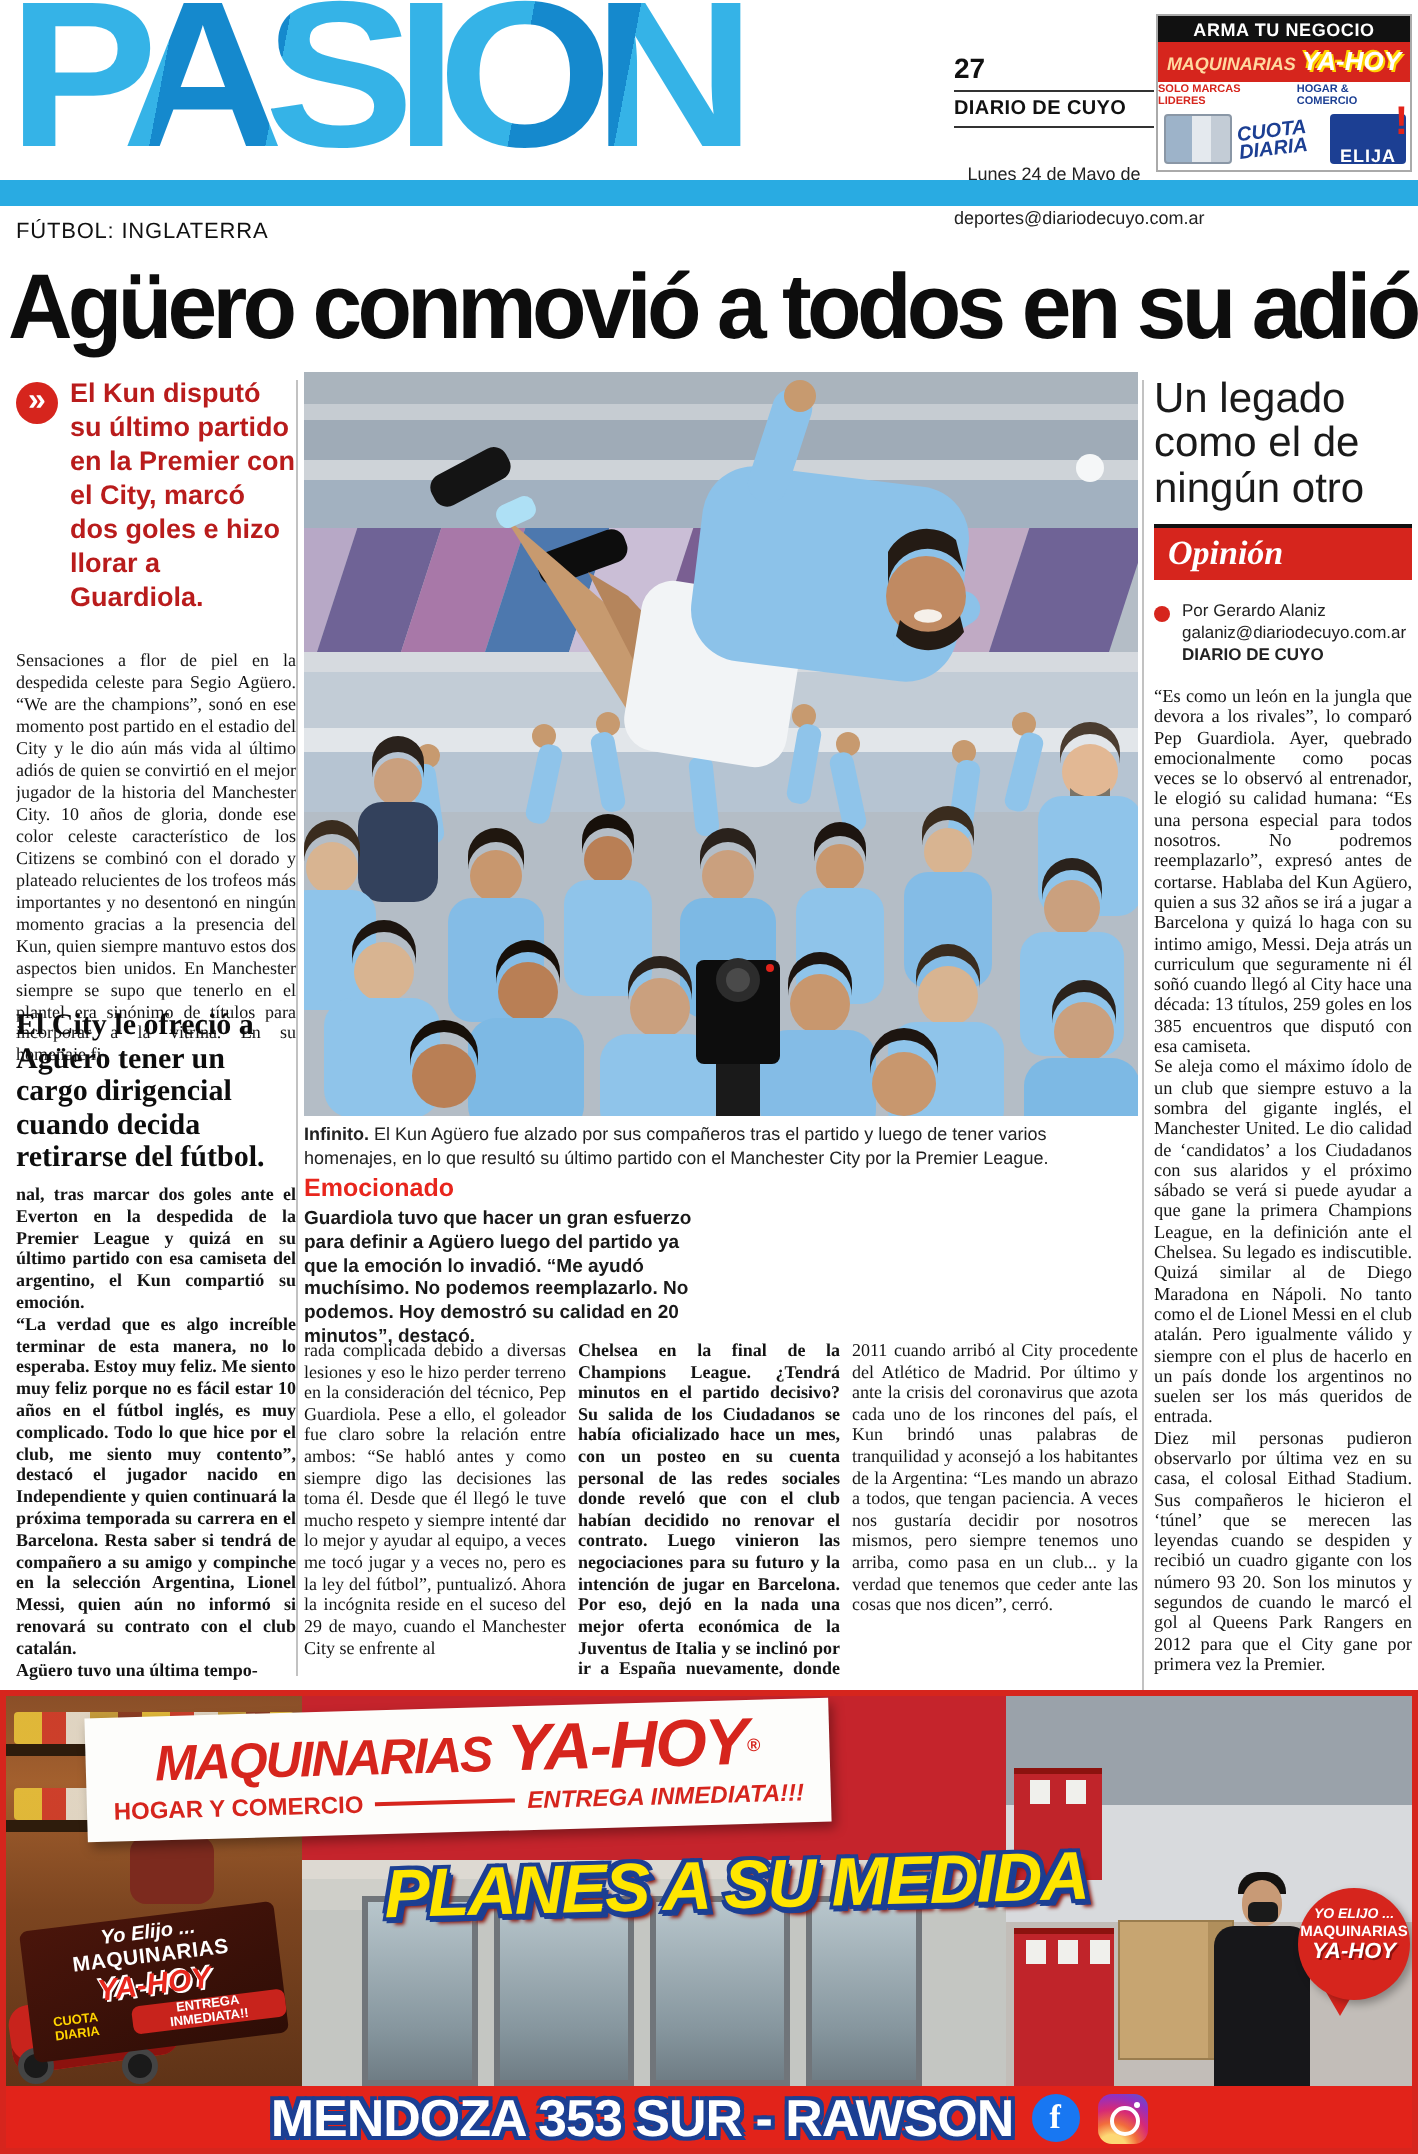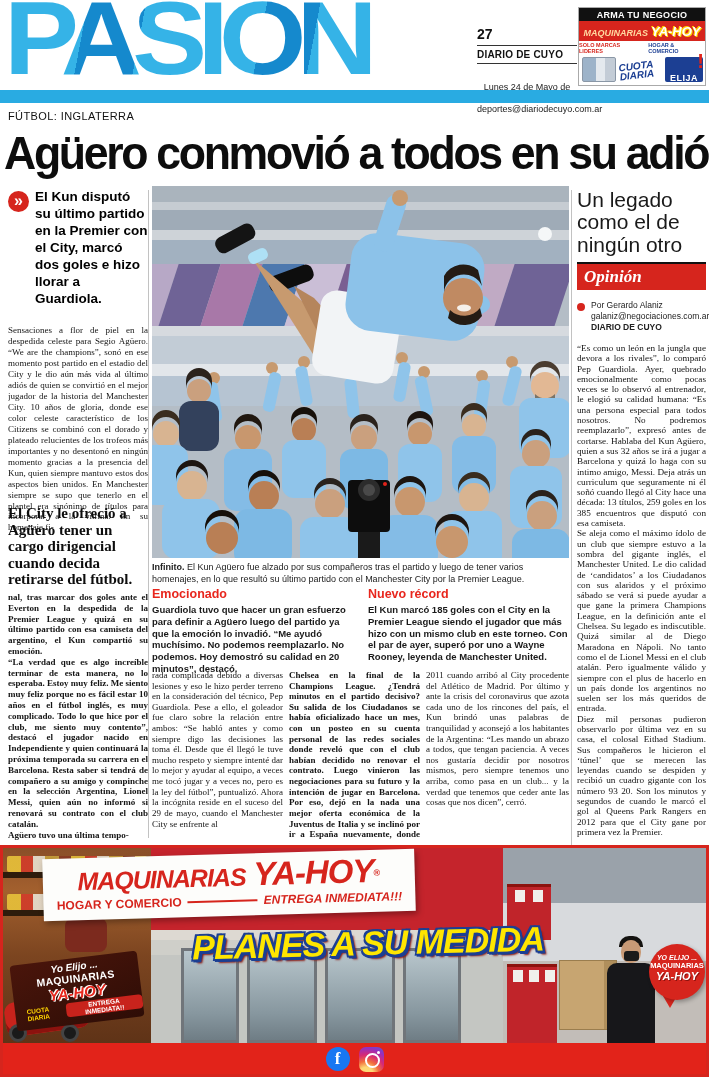--- a/index.html
+++ b/index.html
@@ -42,21 +42,21 @@
   .cyan-bar{left:0;top:90px;width:709px;height:13px;background:#29abe2;}
 
   
   .kicker{left:8px;top:110px;font-size:11px;letter-spacing:.4px;color:#111;}
   .headline{left:4px;top:126px;width:705px;font-weight:bold;font-size:46px;letter-spacing:-2.4px;
             transform:scaleX(.97);transform-origin:left center;white-space:nowrap;color:#0d0d0d;}
 
   
   .lead-ico{left:8px;top:191px;width:21px;height:21px;border-radius:50%;background:#d6251d;color:#fff;
             font-weight:bold;font-size:16px;line-height:19px;text-align:center;}
-  .lead-txt{left:35px;top:188px;width:113px;font-weight:bold;font-size:13.5px;line-height:1.26;color:#000000;}
+  .lead-txt{left:35px;top:188px;width:113px;font-weight:bold;font-size:13.5px;line-height:1.26;color:#b91c1c;}
   .serif{font-family:"Liberation Serif",serif;text-align:justify;color:#141414;}
   .col1-p1{left:8px;top:297px;width:140px;height:206px;font-size:9px;line-height:1.22;overflow:hidden;margin-top:28px;}
   .pullquote{left:8px;top:505px;width:141px;font-family:"Liberation Serif",serif;font-weight:bold;
              font-size:15px;line-height:1.1;color:#0d0d0d;text-align:left;}
   .col1-p2{left:8px;top:592px;width:140px;height:248px;font-size:9px;line-height:1.2;overflow:hidden;}
   .col1-p2 p{margin:0;font-weight:bold;}
   .vrule{width:1px;background:#c2c2c2;}
 
   
   .photo{left:152px;top:186px;width:417px;height:372px;overflow:hidden;background:#b9c2cb;}
@@ -373,37 +373,33 @@
       </g>
     </svg>
   </div>
 
   <div class="abs caption"><b>Infinito.</b><span> El Kun Agüero fue alzado por sus compañeros tras el partido y luego de tener varios homenajes, en lo que resultó su último partido con el Manchester City por la Premier League.</span></div>
 
   <div class="abs hbox box1">
     <div class="ht">Emocionado</div>
     <div class="hx">Guardiola tuvo que hacer un gran esfuerzo para definir a Agüero luego del partido ya que la emoción lo invadió. “Me ayudó muchísimo. No podemos reemplazarlo. No podemos. Hoy demostró su calidad en 20 minutos”, destacó.</div>
   </div>
-  <div class="abs hbox box2">
-    <div class="ht">Nuevo récord</div>
-    <div class="hx">El Kun marcó 185 goles con el City en la Premier League siendo el jugador que más hizo con un mismo club en este torneo. Con el par de ayer, superó por uno a Wayne Rooney, leyenda de Manchester United.</div>
-  </div>
 
   <div class="abs serif mcol colA">rada complicada debido a diversas lesiones y eso le hizo perder terreno en la consideración del técnico, Pep Guardiola. Pese a ello, el goleador fue claro sobre la relación entre ambos: “Se habló antes y como siempre digo las decisiones las toma él. Desde que él llegó le tuve mucho respeto y siempre intenté dar lo mejor y ayudar al equipo, a veces me tocó jugar y a veces no, pero es la ley del fútbol”, puntualizó. Ahora la incógnita reside en el suceso del 29 de mayo, cuando el Manchester City se enfrente al</div>
   <div class="abs serif mcol colB">Chelsea en la final de la Champions League. ¿Tendrá minutos en el partido decisivo? Su salida de los Ciudadanos se había oficializado hace un mes, con un posteo en su cuenta personal de las redes sociales donde reveló que con el club habían decidido no renovar el contrato. Luego vinieron las negociaciones para su futuro y la intención de jugar en Barcelona. Por eso, dejó en la nada una mejor oferta económica de la Juventus de Italia y se inclinó por ir a España nuevamente, donde jugó hasta el</div>
   <div class="abs serif mcol colC">2011 cuando arribó al City procedente del Atlético de Madrid. Por último y ante la crisis del coronavirus que azota cada uno de los rincones del país, el Kun brindó unas palabras de tranquilidad y aconsejó a los habitantes de la Argentina: “Les mando un abrazo a todos, que tengan paciencia. A veces nos gustaría decidir por nosotros mismos, pero siempre tenemos uno arriba, como pasa en un club... y la verdad que tenemos que ceder ante las cosas que nos dicen”, cerró.</div>
 
   <div class="abs vrule" style="left:571px;top:190px;height:712px;"></div>
 
   <div class="abs op-title">Un legado como el de ningún otro</div>
   <div class="abs op-box">Opinión</div>
   <div class="abs op-dot"></div>
   <div class="abs op-by">
     <div>Por Gerardo Alaniz</div>
-    <div>galaniz@negociaciones.com.ar</div>
+    <div>galaniz@diariodecuyo.com.ar</div>
     <div class="opb">DIARIO DE CUYO</div>
   </div>
   <div class="abs serif op-body">
     <p>“Es como un león en la jungla que devora a los rivales”, lo comparó Pep Guardiola. Ayer, quebrado emocionalmente como pocas veces se lo observó al entrenador, le elogió su calidad humana: “Es una persona especial para todos nosotros. No podremos reemplazarlo”, expresó antes de cortarse. Hablaba del Kun Agüero, quien a sus 32 años se irá a jugar a Barcelona y quizá lo haga con su intimo amigo, Messi. Deja atrás un curriculum que seguramente ni él soñó cuando llegó al City hace una década: 13 títulos, 259 goles en los 385 encuentros que disputó con esa camiseta.</p>
     <p>Se aleja como el máximo ídolo de un club que siempre estuvo a la sombra del gigante inglés, el Manchester United. Le dio calidad de ‘candidatos’ a los Ciudadanos con sus alaridos y el próximo sábado se verá si puede ayudar a que gane la primera Champions League, en la definición ante el Chelsea. Su legado es indiscutible. Quizá similar al de Diego Maradona en Nápoli. No tanto como el de Lionel Messi en el club atalán. Pero igualmente válido y siempre con el plus de hacerlo en un país donde los argentinos no suelen ser los más queridos de entrada.</p>
     <p>Diez mil personas pudieron observarlo por última vez en su casa, el colosal Eithad Stadium. Sus compañeros le hicieron el ‘túnel’ que se merecen las leyendas cuando se despiden y recibió un cuadro gigante con los número 93 20. Son los minutos y segundos de cuando le marcó el gol al Queens Park Rangers en 2012 para que el City gane por primera vez la Premier.</p>
   </div>
 
   <div class="abs bottom-ad">
 
@@ -467,19 +463,20 @@
       <div class="bs-row2">
         <span>HOGAR Y COMERCIO</span>
         <span class="bs-ul"></span>
         <span class="bs-r2b">ENTREGA INMEDIATA!!!</span>
       </div>
     </div>
 
     <div class="planes">PLANES A SU MEDIDA</div>
 
     <div class="ba-bar">
+      <span class="ba-addr">MENDOZA 353 SUR - RAWSON</span>
       <span class="fb-ico">f</span>
       <span class="ig-ico"></span>
     </div>
     <div class="ba-strip"></div>
   </div>
 
 </div>
 
 </body></html>

